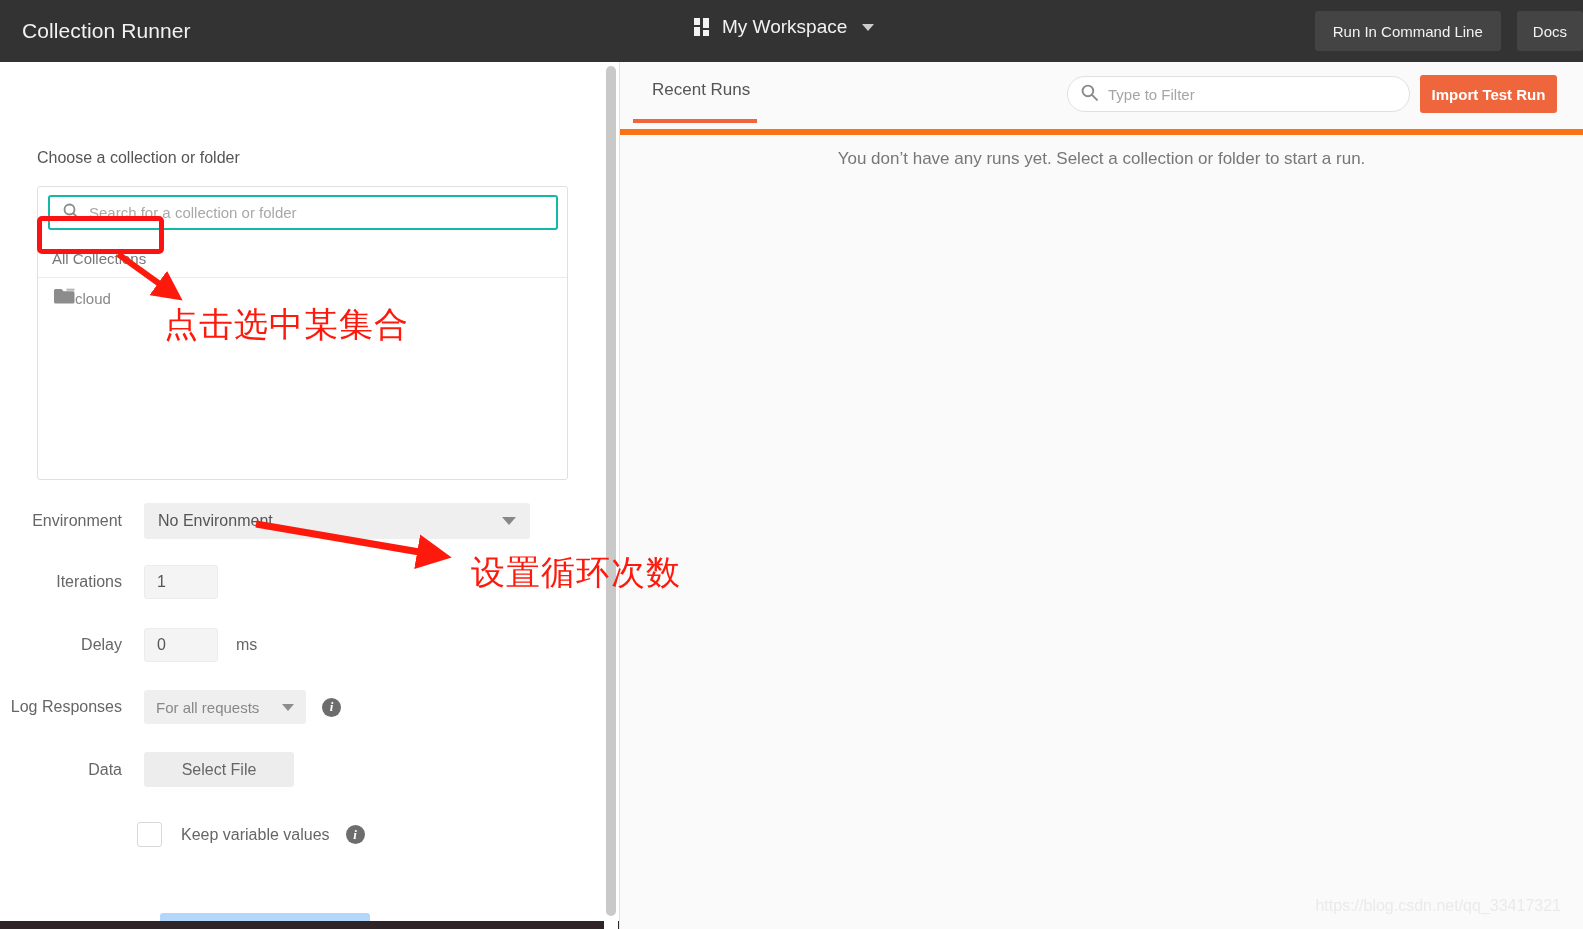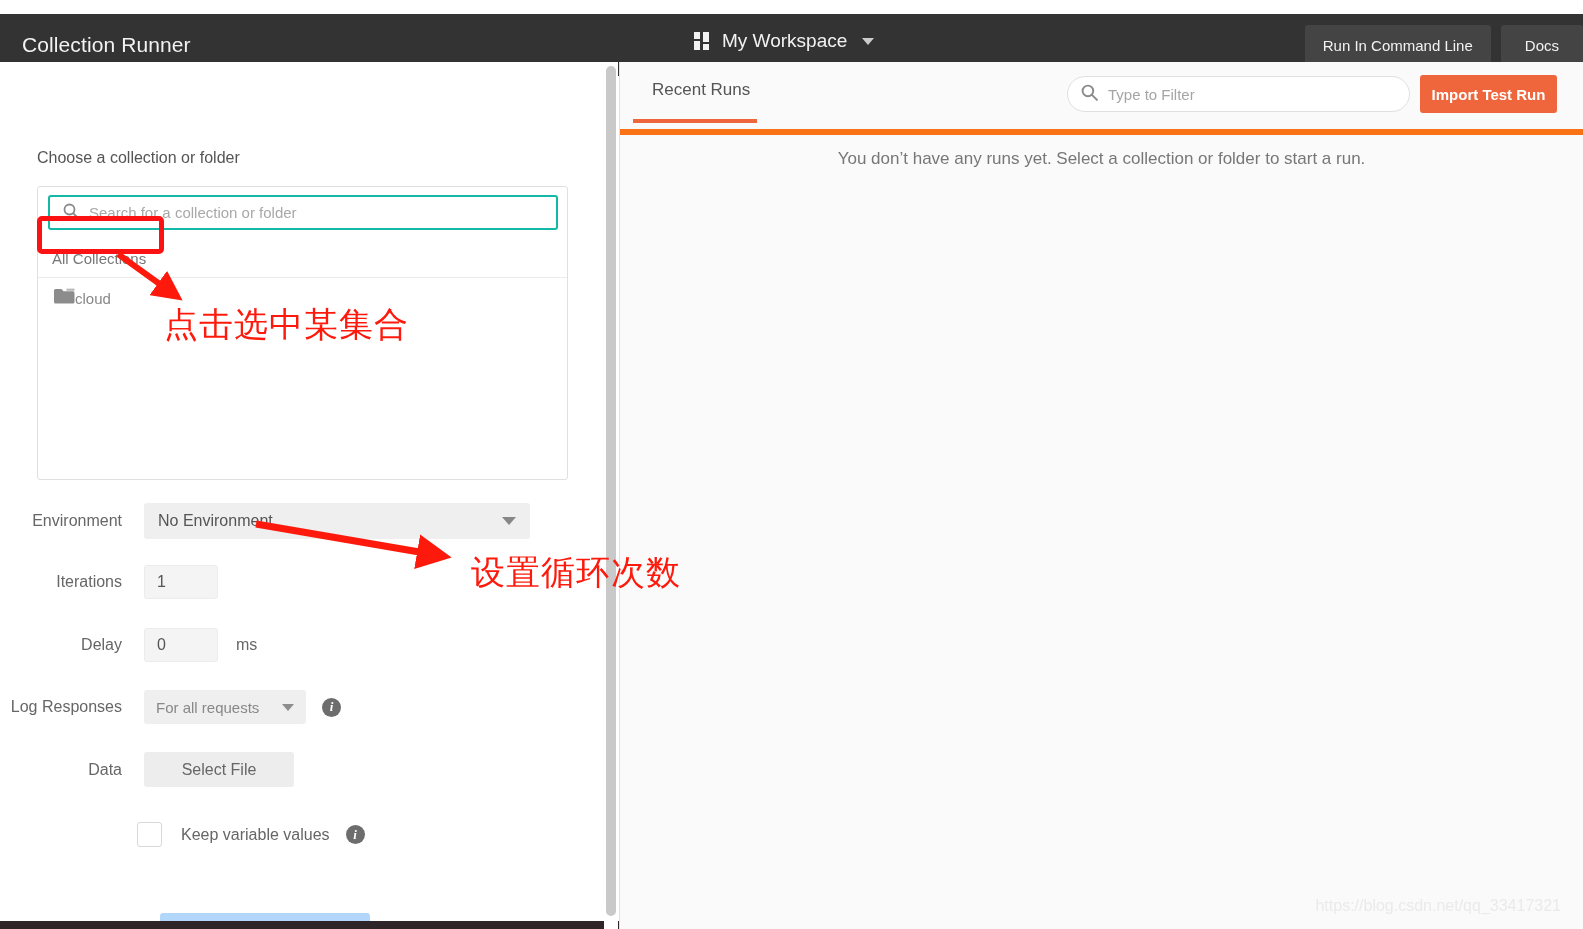--- a/index.html
+++ b/index.html
@@ -8,21 +8,21 @@
     overflow: hidden;
     font-family: "Liberation Sans", sans-serif;
     background: #ffffff;
   }
 
   
   .topbar {
     position: absolute; top: 0; left: 0;
     width: 1583px; height: 62px;
     background: #333333;
-    display: flex; align-items: center; margin-top: 14px;
+    display: flex; align-items: center;
   }
   .app-title {
     position: absolute; left: 22px; top: 19px;
     color: #f2f2f2; font-size: 21px; letter-spacing: .1px;
   }
   .workspace-wrap {
     position: absolute; left: 694px; top: 16px;
     display: flex; align-items: center; gap: 11px;
     cursor: pointer;
   }
@@ -36,30 +36,30 @@
   .grid-icon i.d { left: 9px; top: 12px; width: 6px; height: 6px; }
   .workspace-name { color: #f2f2f2; font-size: 19px; }
   .caret-down {
     width: 0; height: 0; margin-left: 4px;
     border-left: 6px solid transparent;
     border-right: 6px solid transparent;
     border-top: 7px solid #cccccc;
   }
   .topbar-btns {
     position: absolute; right: 0; top: 11px;
-    display: flex; gap: 10px; padding-right: 0;
+    display: flex; gap: 16px; padding-right: 0;
   }
   .tbtn {
     background: #444444; color: #f2f2f2;
     border: none; border-radius: 3px;
     font-size: 15px; font-family: "Liberation Sans", sans-serif;
     height: 40px; padding: 0 18px; cursor: pointer;
     white-space: nowrap;
   }
-  .tbtn.docs { padding: 0 24px; }
+  .tbtn.docs { padding: 0 16px; }
 
   
   .left-panel {
     position: absolute; left: 0; top: 62px;
     width: 609px; height: 859px;
     background: #ffffff; overflow: hidden; padding-left: 27px;
   }
   .left-bottom-bar {
     position: absolute; left: 0; top: 921px;
     width: 628px; height: 8px; background: #2f2428;

